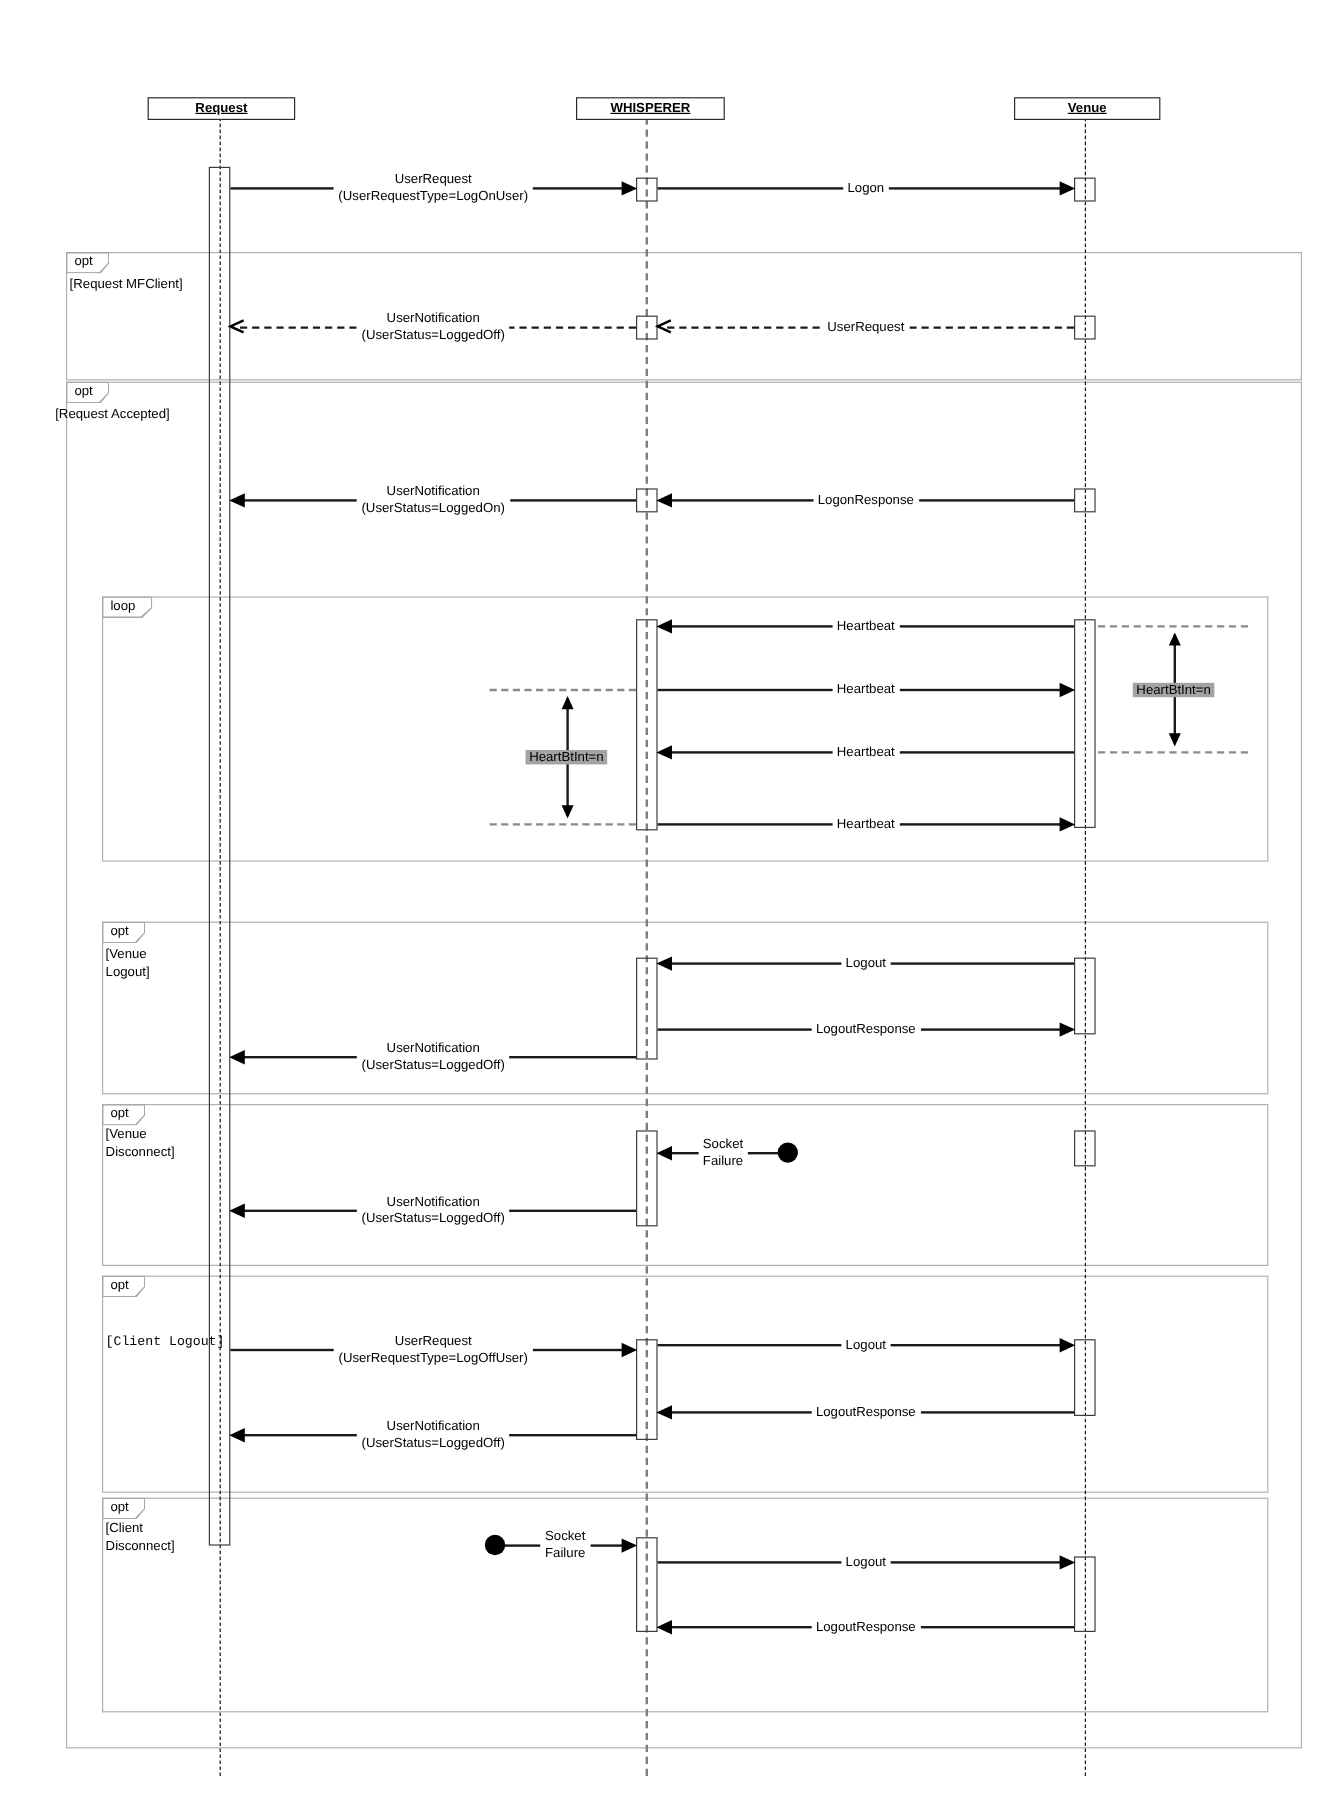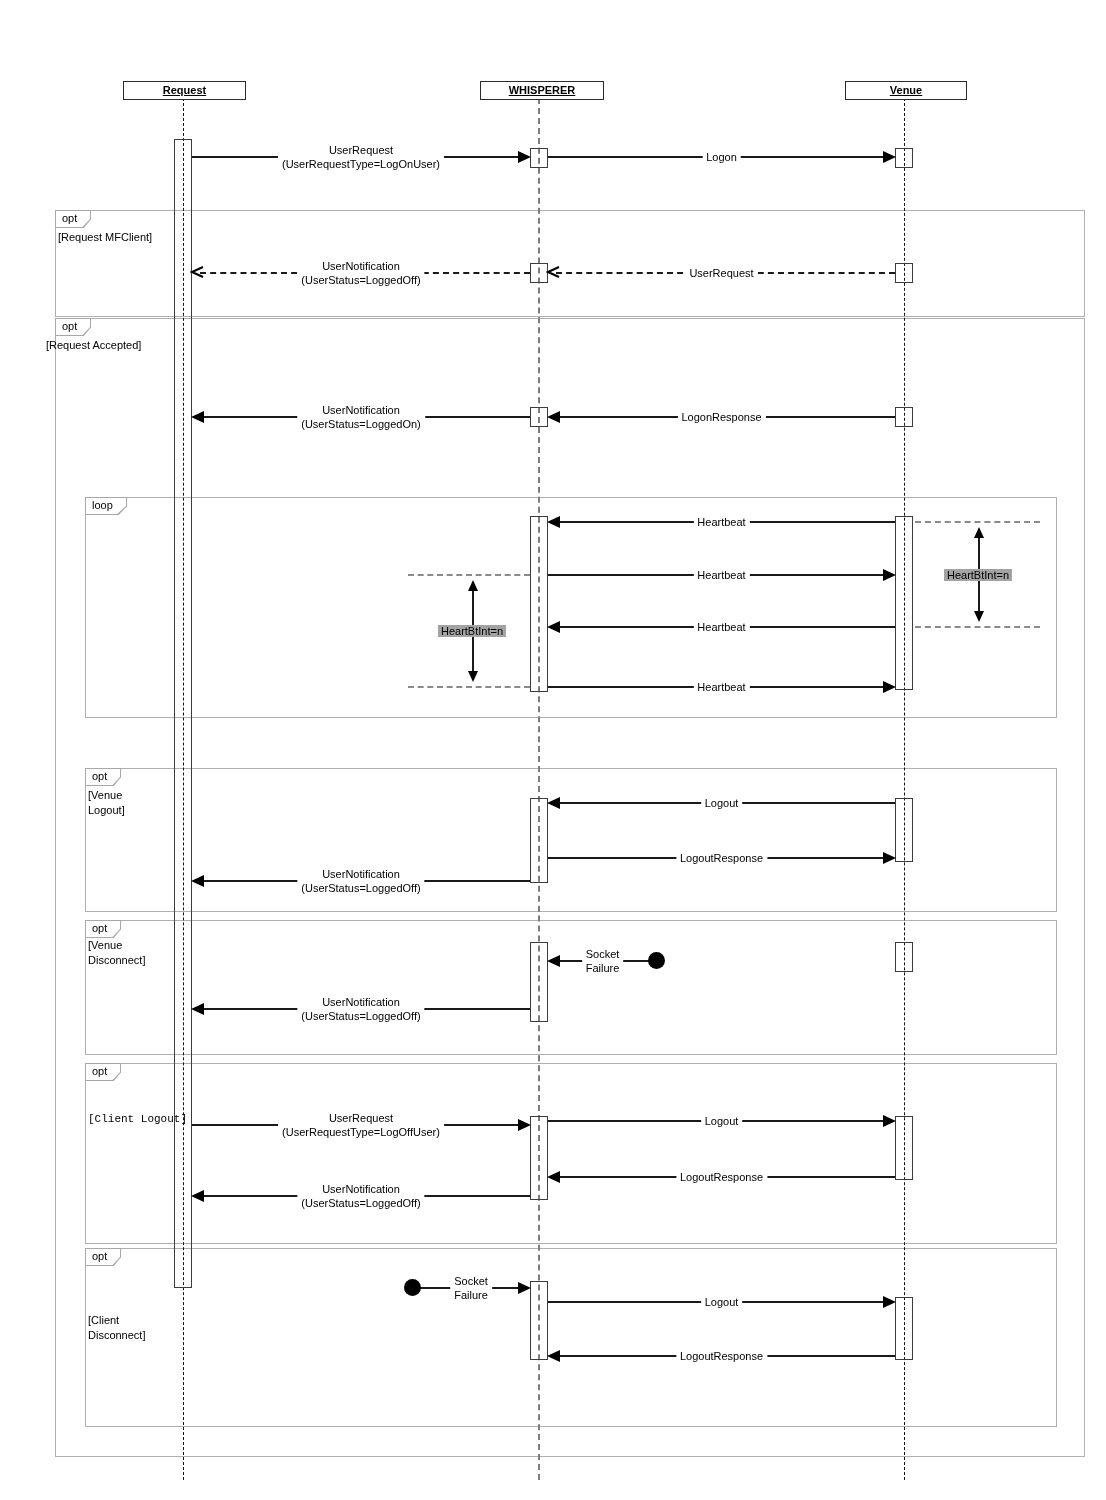--- a/index.html
+++ b/index.html
@@ -97,21 +97,21 @@
     <div class="tab-text">opt</div>
   </div>
   <div class="guard" style="left:88px;top:1112px;font-family:Liberation Mono, monospace;">[Client Logout]</div>
 
   <div class="frame" style="left:85px;top:1248px;width:972px;height:179px;"></div>
   <div class="tab" style="left:85px;top:1248px;width:36px;">
     <div class="tab-bg"></div>
     <div class="tab-fill"></div>
     <div class="tab-text">opt</div>
   </div>
-  <div class="guard" style="left:88px;top:1313px;">[Client
+  <div class="guard" style="left:88px;top:1267px;">[Client
 Disconnect]</div>
 
   <div class="lifeline" style="left:183px;top:98px;height:1382px;"></div>
   <div class="lifeline gray" style="left:538px;top:98px;height:1382px;"></div>
   <div class="lifeline" style="left:904px;top:98px;height:1382px;"></div>
 
   <div class="actor" style="left:123px;top:81px;width:121px;">Request</div>
   <div class="actor" style="left:480px;top:81px;width:122px;">WHISPERER</div>
   <div class="actor" style="left:845px;top:81px;width:120px;">Venue</div>
 

